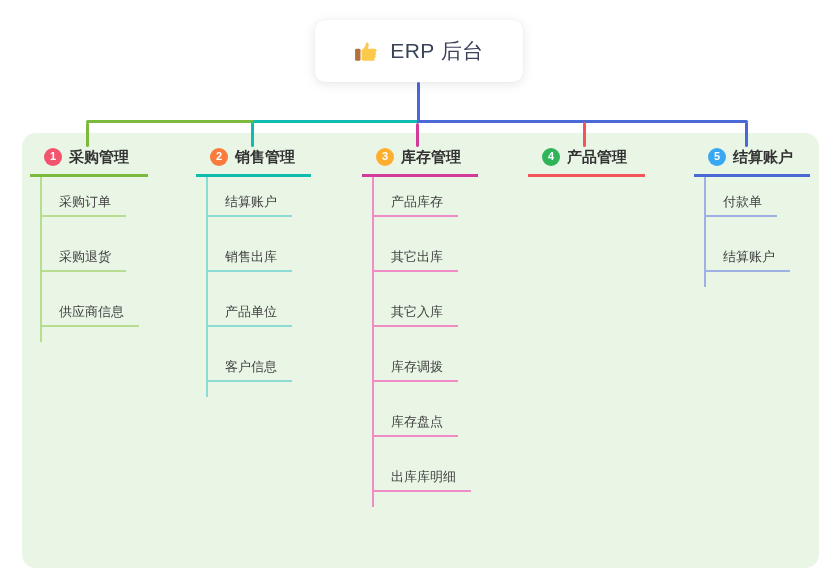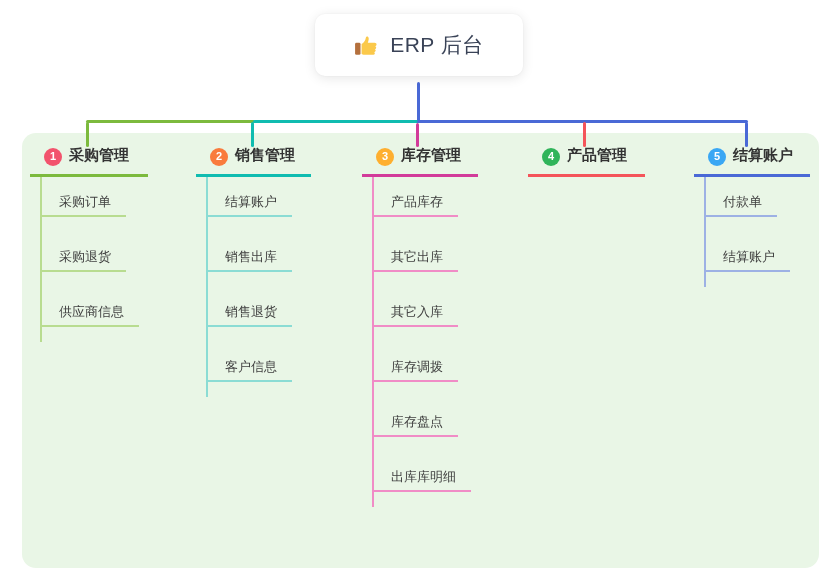--- a/index.html
+++ b/index.html
@@ -3,21 +3,21 @@
 <meta charset="utf-8">
 <style>
   html,body { margin:0; padding:0; background:#ffffff; }
   body { font-family:"Liberation Sans","DejaVu Sans",sans-serif; }
   .stage {
     position:relative; width:839px; height:588px; background:#ffffff;
     overflow:hidden;
   }
   
   .root-node {
-    position:absolute; left:315px; top:14px; width:208px; height:62px;
+    position:absolute; left:315px; top:20px; width:208px; height:62px;
     background:#ffffff; border-radius:10px;
     box-shadow:0 2px 12px rgba(0,0,0,.10), 0 0 2px rgba(0,0,0,.05);
     display:flex; align-items:center; justify-content:center; gap:10px;
     z-index:3;
   }
   .root-node .root-label {
     font-size:21px; color:#3a4357; letter-spacing:.5px;
   }
   .root-node .root-icon { width:26px; height:26px; display:block; }
   
@@ -36,21 +36,20 @@
   }
   .badge {
     width:18px; height:18px; border-radius:50%;
     color:#ffffff; font-size:11px; font-weight:bold;
     display:flex; align-items:center; justify-content:center;
     flex:0 0 18px; line-height:1;
   }
   .branch-label {
     font-size:15px; font-weight:600; color:#333333; line-height:21px;
     white-space:nowrap;
-    font-family:Liberation Mono, monospace;
   }
   .children {
     margin-left:10px;
     border-left:2px solid var(--light);
   }
   .child { height:55px; display:flex; align-items:center; }
   .child-label {
     font-size:13px; color:#3f3f3f; line-height:17px; white-space:nowrap;
     padding:0 15px 5px 17px;
     border-bottom:2px solid var(--light);
@@ -107,21 +106,21 @@
           <span class="branch-label">销售管理</span>
         </div>
         <div class="children">
           <div class="child">
             <span class="child-label">结算账户</span>
           </div>
           <div class="child">
             <span class="child-label">销售出库</span>
           </div>
           <div class="child">
-            <span class="child-label">销售退货</span>
+            <span class="child-label">产品单位</span>
           </div>
           <div class="child">
             <span class="child-label">客户信息</span>
           </div>
         </div>
       </div>
       <div class="branch" style="left: 362px; width: 116px; --main: #d23b9a; --light: #f08cc6;">
         <div class="branch-header">
           <span class="badge" style="background: rgb(254, 175, 47);">3</span>
           <span class="branch-label">库存管理</span>

